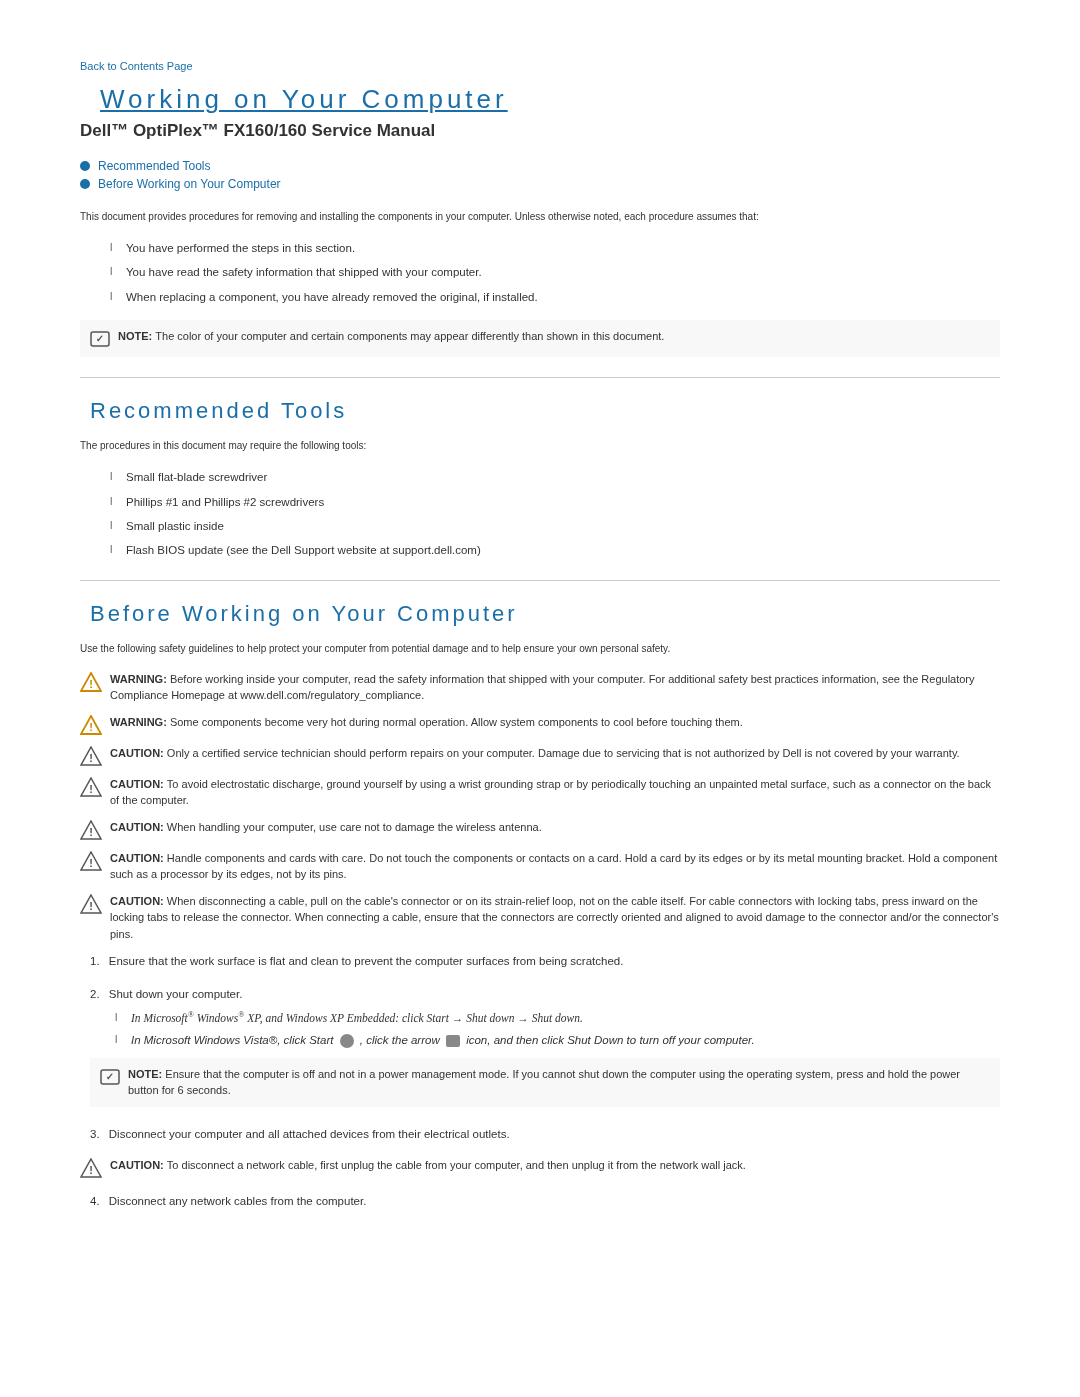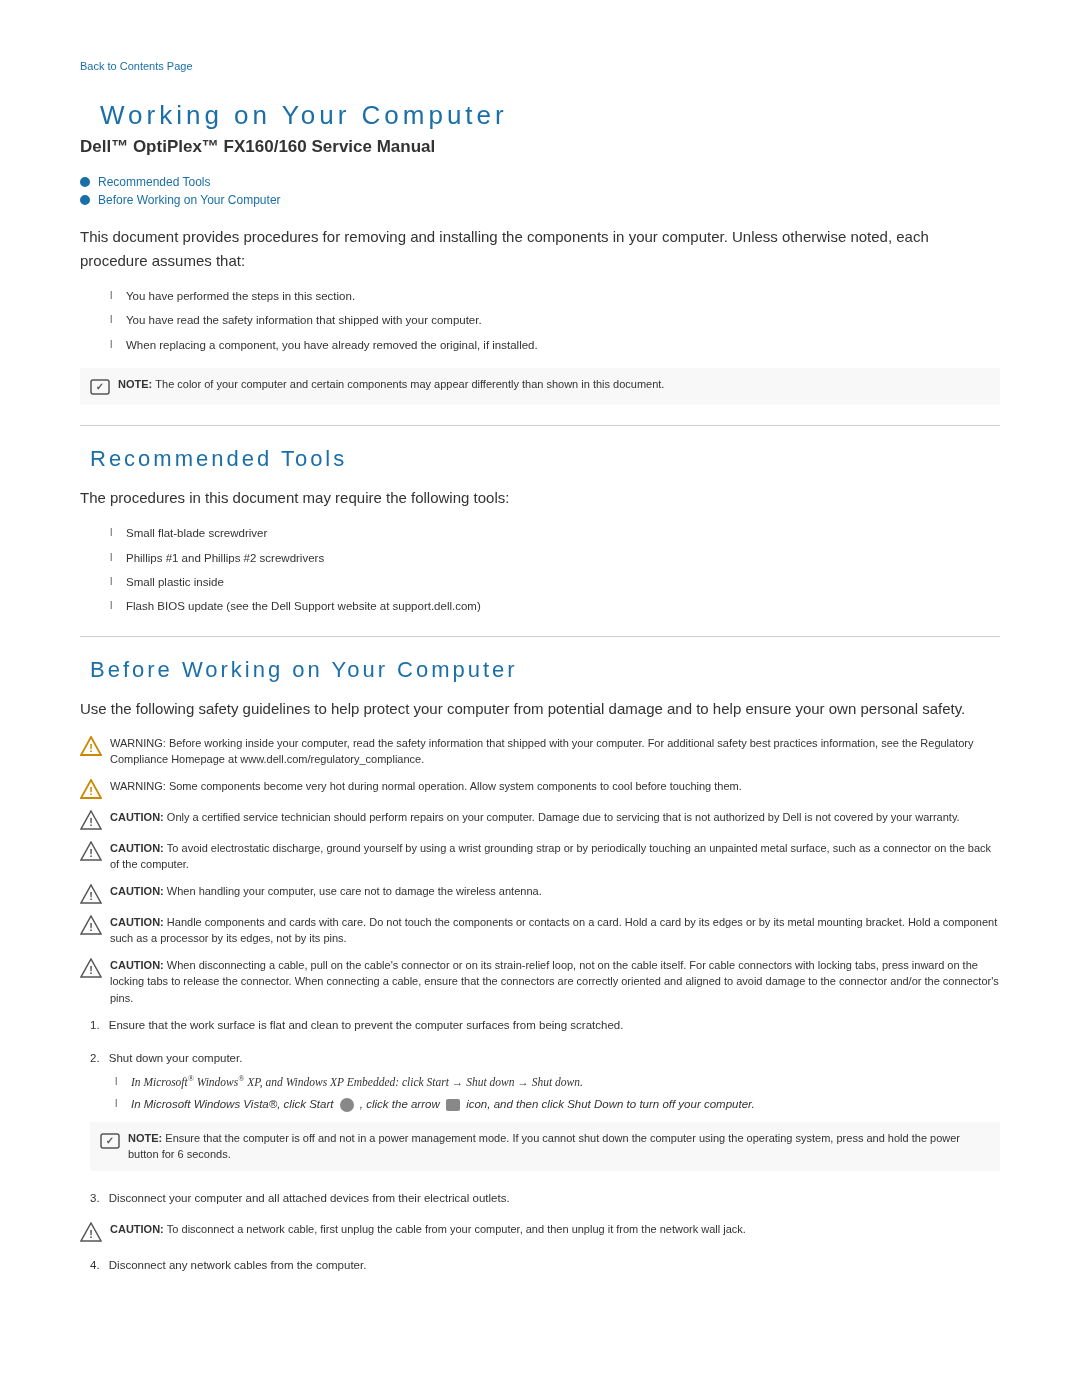--- a/index.html
+++ b/index.html
@@ -11,31 +11,32 @@
       padding: 60px 80px 60px 80px;
       max-width: 1080px;
     }
     a {
       color: #1a6fa8;
       text-decoration: none;
     }
 
     .back-link {
       font-size: 11px;
-      margin-bottom: 28px;
+      margin-bottom: 12px;
       display: block;
     }
 
     .page-title {
       font-size: 26px;
       font-weight: normal;
       letter-spacing: 4px;
       color: #1a6fa8;
       margin-bottom: 6px;
       text-indent: 20px;
+      text-decoration: underline;
     }
 
     .subtitle {
       font-size: 17px;
       font-weight: bold;
       color: #333;
       margin-bottom: 18px;
     }
 
     .toc-list {
@@ -52,21 +53,21 @@
       height: 10px;
       border-radius: 50%;
       background: #1a6fa8;
       border: 2px solid #1a6fa8;
       display: inline-block;
       margin-right: 8px;
       flex-shrink: 0;
     }
 
     .intro-text {
-      font-size: 15px;
+      font-size: 10px;
       margin-bottom: 14px;
       line-height: 1.6;
     }
 
     .bullet-list {
       list-style: none;
       margin-bottom: 14px;
       margin-left: 30px;
     }
     .bullet-list li {
@@ -126,21 +127,21 @@
       line-height: 1.5;
     }
     .warning-icon {
       width: 22px;
       height: 20px;
       flex-shrink: 0;
       margin-right: 8px;
       margin-top: 1px;
     }
     .warning-label {
-      font-weight: normal;
+      font-weight: bold;
       color: #333;
     }
     .caution-label {
       font-weight: bold;
       color: #333;
     }
 
     .ordered-list {
       list-style: none;
       margin-left: 10px;

